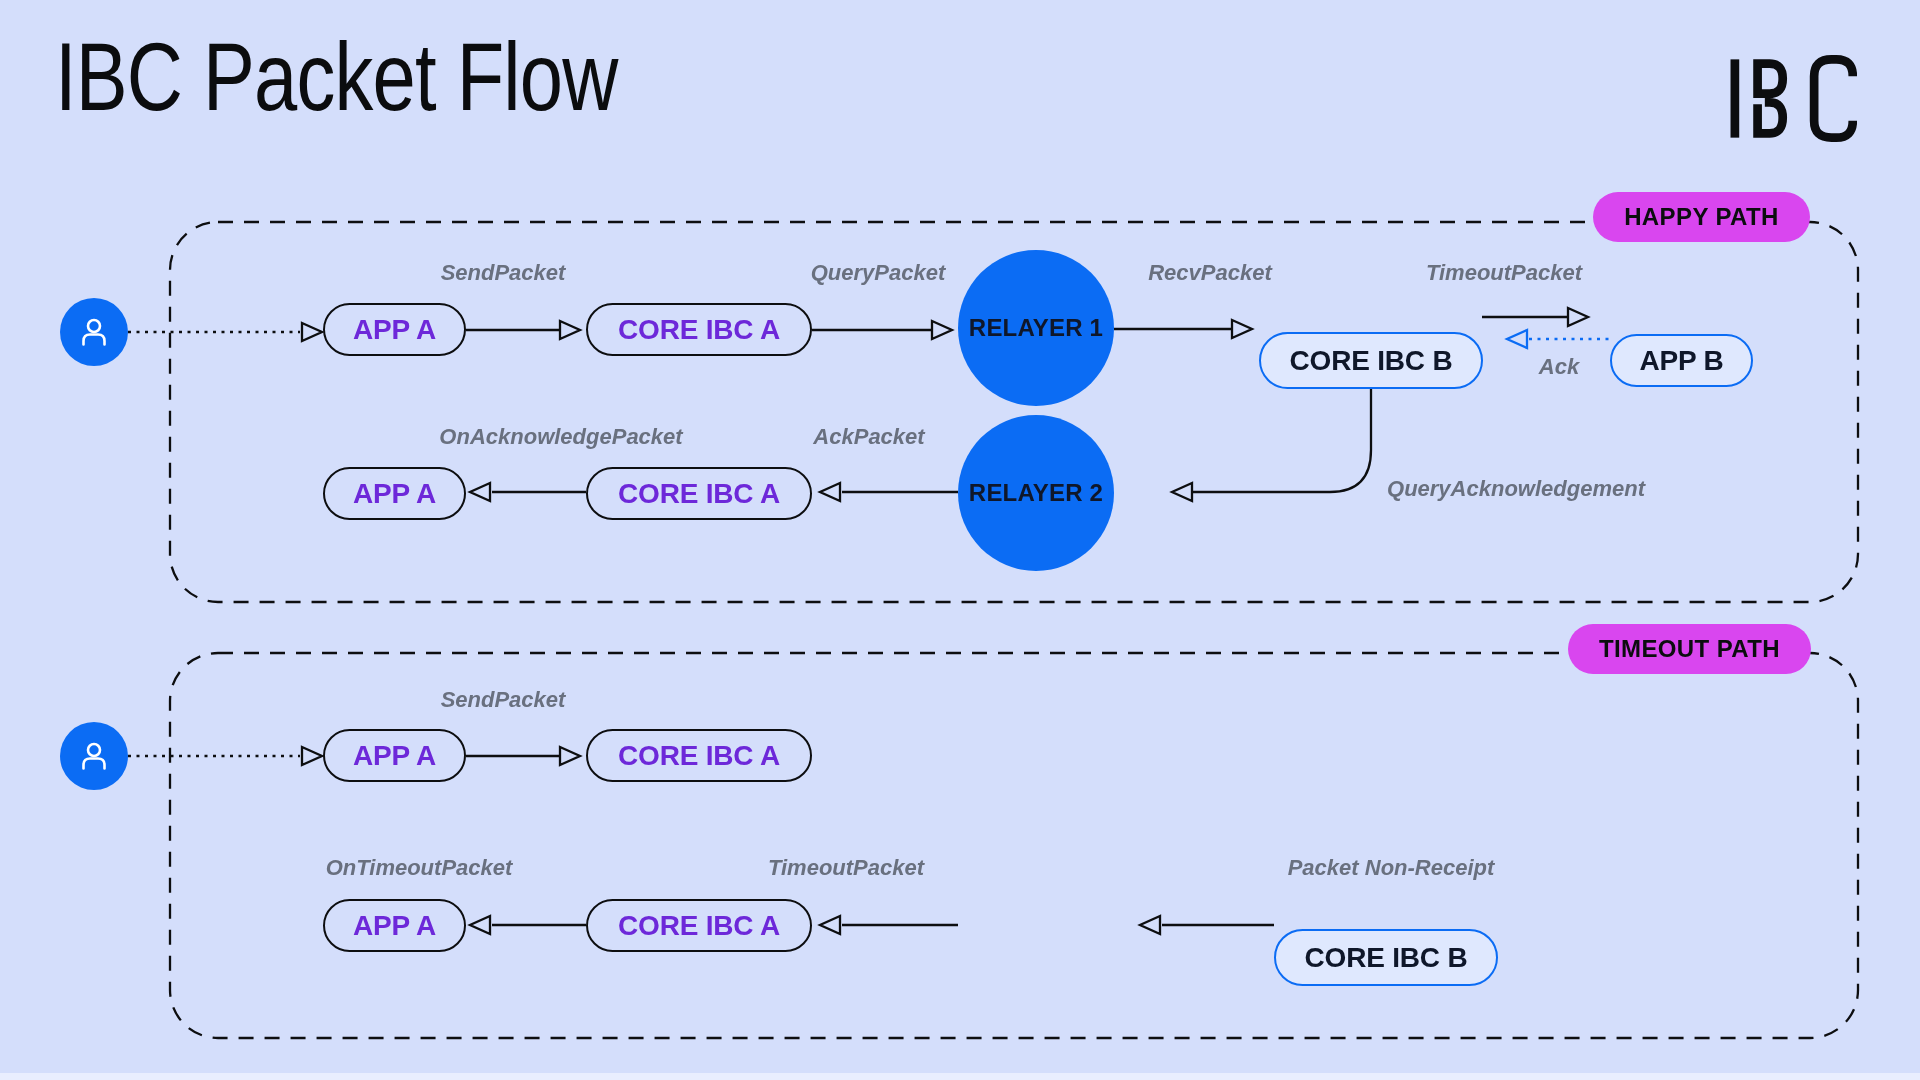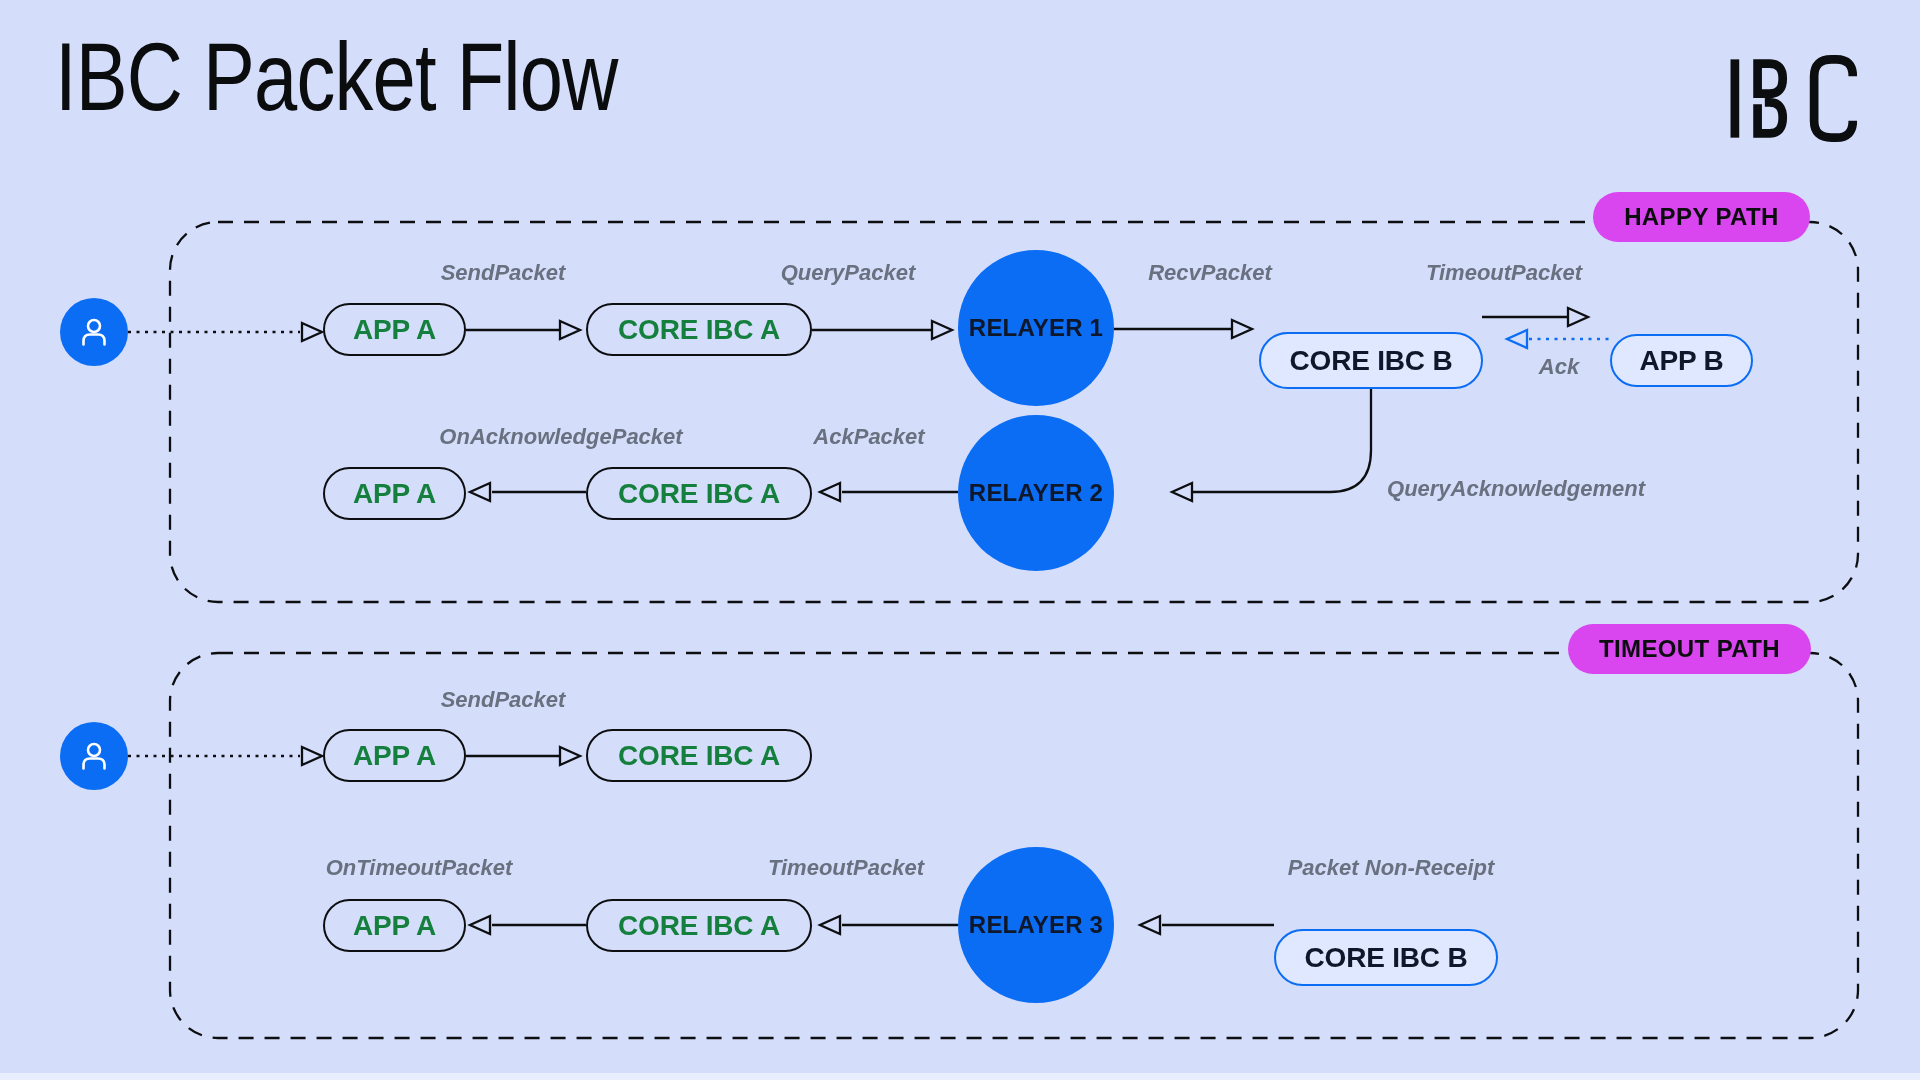--- a/index.html
+++ b/index.html
@@ -19,21 +19,21 @@
   .badge{
     position:absolute;background:#d946ef;border-radius:26px;
     display:flex;align-items:center;justify-content:center;
     font-size:24px;font-weight:700;color:#0c0d0f;letter-spacing:.4px;white-space:nowrap;
   }
   .pill{
     position:absolute;box-sizing:border-box;border-radius:29px;
     display:flex;align-items:center;justify-content:center;
     font-size:28px;font-weight:700;letter-spacing:-.2px;white-space:nowrap;
   }
-  .pill.dark{border:2.5px solid #0d0e10;color:#15803d;background:transparent;}
+  .pill.dark{border:2.5px solid #0d0e10;color:#6d28d9;background:transparent;}
   .pill.blue{border:2.5px solid #0b6cf4;color:#0f172a;background:#dfe8fe;margin-top:32px;}
   .relayer{
     position:absolute;width:156px;height:156px;border-radius:50%;
     background:#0b6cf4;display:flex;align-items:center;justify-content:center;
     color:#0f172a;font-size:24px;font-weight:700;letter-spacing:.2px;white-space:nowrap;
   }
   .usercircle{
     position:absolute;width:68px;height:68px;border-radius:50%;
     background:#0b6cf4;display:flex;align-items:center;justify-content:center;
   }
@@ -155,25 +155,24 @@
 
   <div class="pill dark" style="left:323px;top:467px;width:143px;height:53px;">APP A</div>
   <div class="pill dark" style="left:586px;top:467px;width:226px;height:53px;">CORE IBC A</div>
   <div class="relayer" style="left:958px;top:415px;">RELAYER 2</div>
 
   <div class="pill dark" style="left:323px;top:729px;width:143px;height:53px;">APP A</div>
   <div class="pill dark" style="left:586px;top:729px;width:226px;height:53px;">CORE IBC A</div>
 
   <div class="pill dark" style="left:323px;top:899px;width:143px;height:53px;">APP A</div>
   <div class="pill dark" style="left:586px;top:899px;width:226px;height:53px;">CORE IBC A</div>
-  <div class="relayer" style="left:958px;top:847px;">RELAYER 3</div>
   <div class="pill blue" style="left:1274px;top:897px;width:224px;height:57px;">CORE IBC B</div>
 
   <div class="lbl" style="left:503px;top:258px;">SendPacket</div>
-  <div class="lbl" style="left:848px;top:258px;">QueryPacket</div>
+  <div class="lbl" style="left:878px;top:258px;">QueryPacket</div>
   <div class="lbl" style="left:1210px;top:258px;">RecvPacket</div>
   <div class="lbl" style="left:1504px;top:258px;">TimeoutPacket</div>
   <div class="lbl" style="left:1559px;top:352px;">Ack</div>
   <div class="lbl" style="left:561px;top:422px;">OnAcknowledgePacket</div>
   <div class="lbl" style="left:869px;top:422px;">AckPacket</div>
   <div class="lbl" style="left:1516px;top:474px;">QueryAcknowledgement</div>
   <div class="lbl" style="left:503px;top:685px;">SendPacket</div>
   <div class="lbl" style="left:419px;top:853px;">OnTimeoutPacket</div>
   <div class="lbl" style="left:846px;top:853px;">TimeoutPacket</div>
   <div class="lbl" style="left:1391px;top:853px;">Packet Non-Receipt</div>

